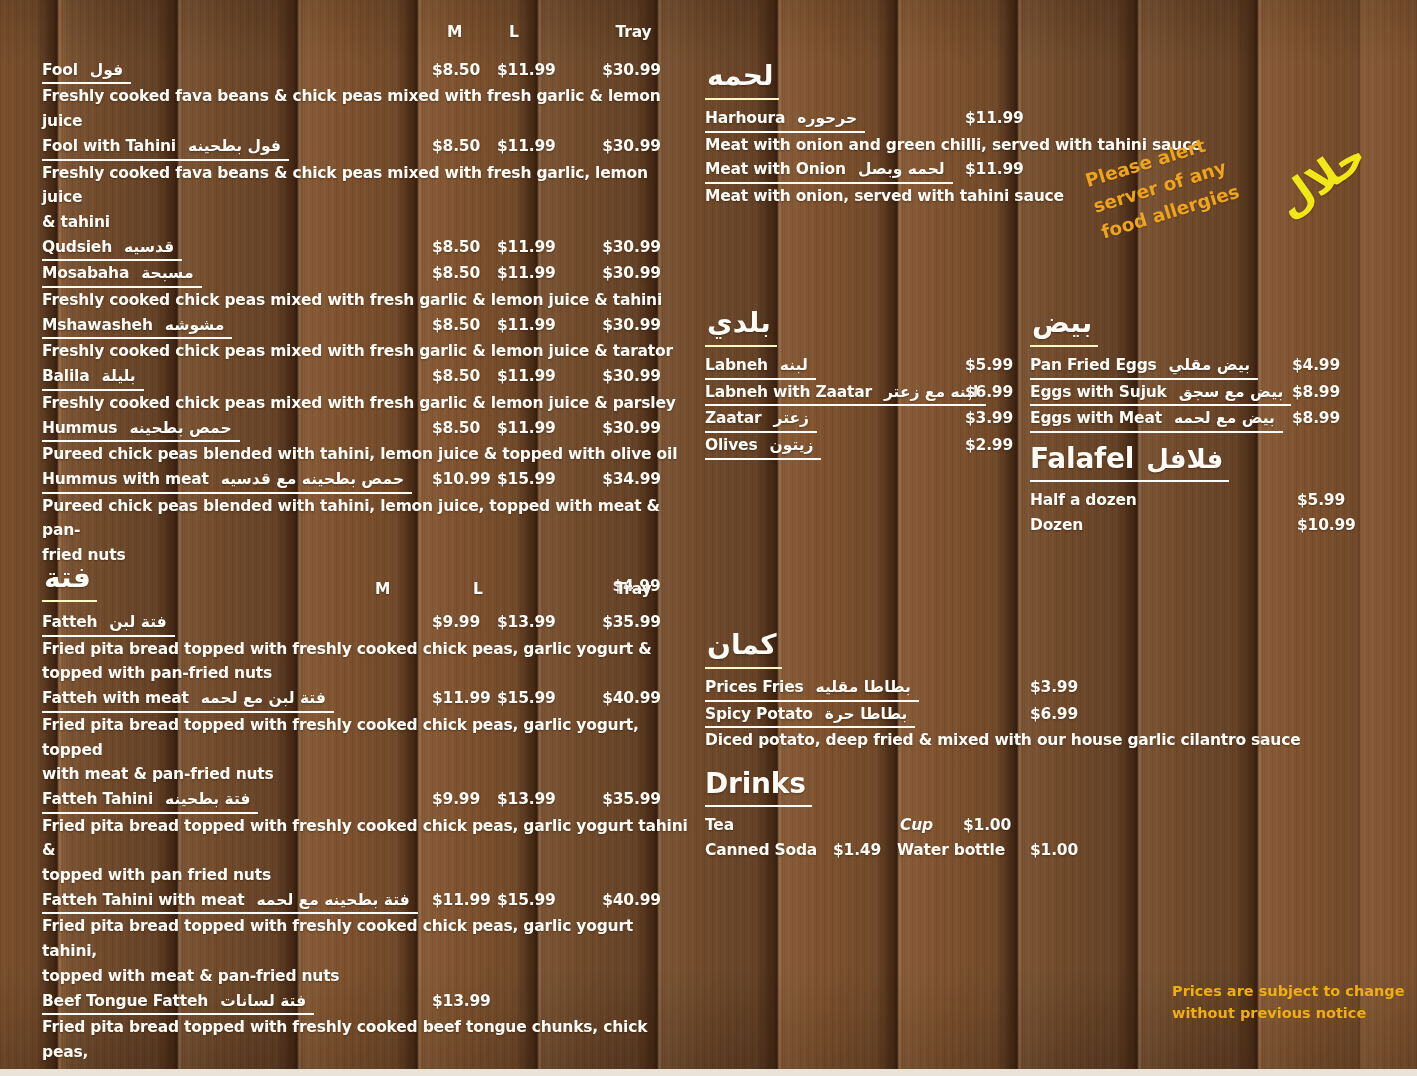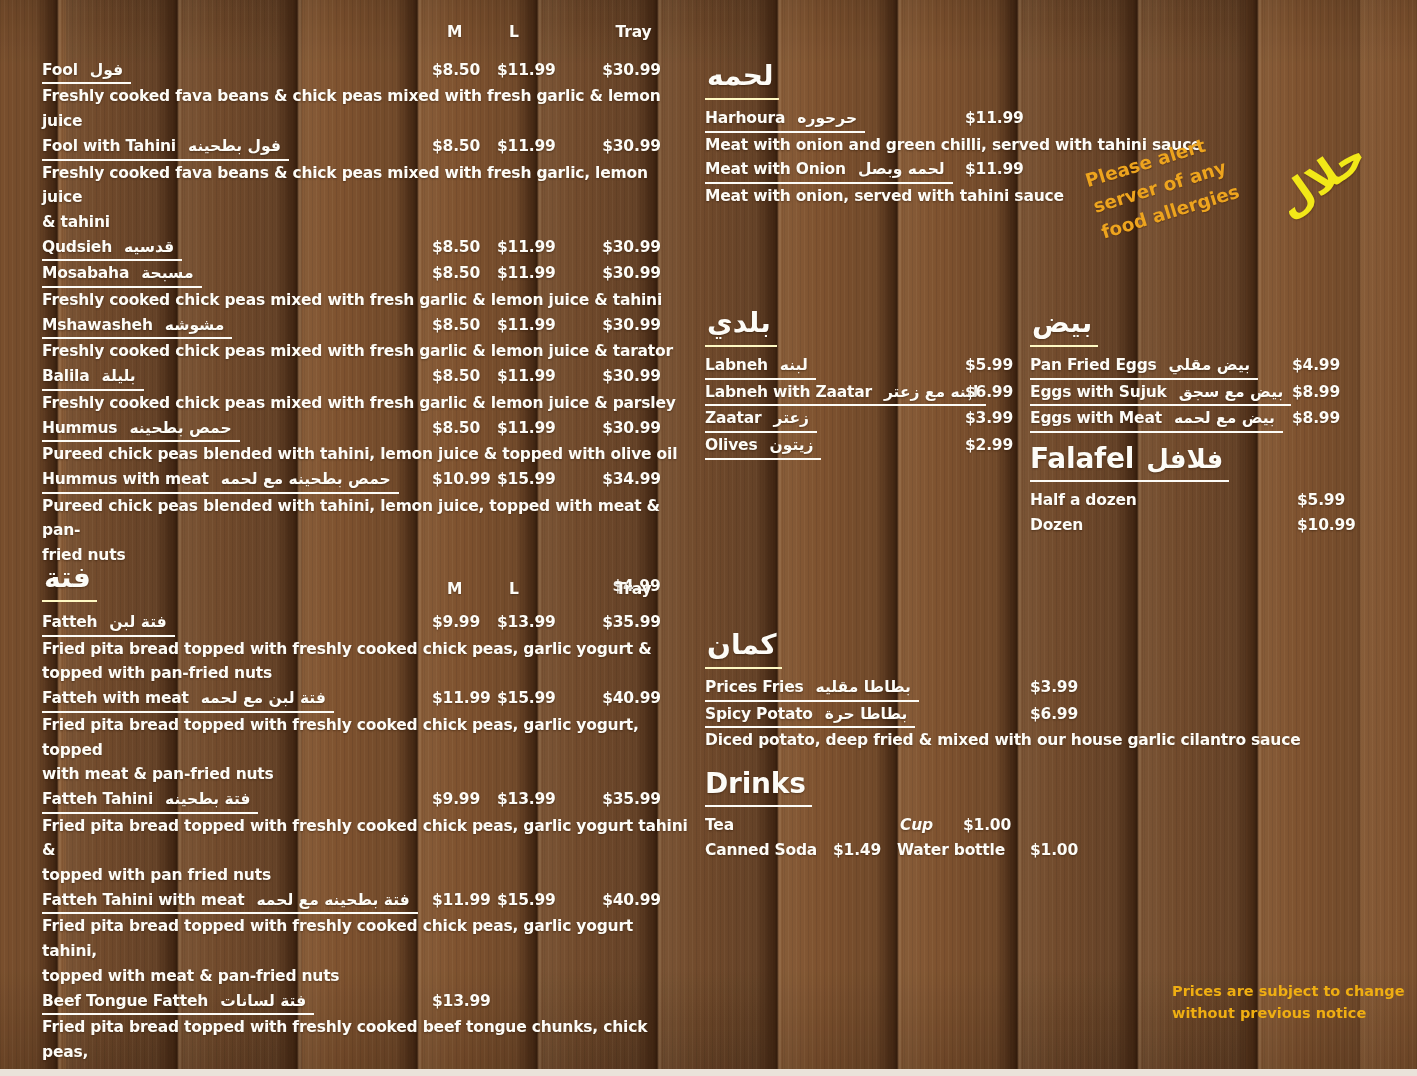--- a/index.html
+++ b/index.html
@@ -40,21 +40,21 @@
   .hd.m{padding-left:15px;} .hd.l{padding-left:12px;} .hd.t{padding-left:4px;}
   .hdr-row{margin-bottom:13px;}
   .iname{border-bottom:2px solid #fdfcf7;padding:0 8px 0 0;white-space:nowrap;display:inline-block;}
   .ar{margin-left:12px;}
   .ar:empty{display:none;}
   .desc{white-space:pre-line;}
   .desc:empty{display:none;}
   .addon{margin-top:6px;}
   .addon-label{flex:0 0 442px;text-align:right;white-space:nowrap;}
   .addon .pc.t{padding-left:10px;}
-  .fat-hd{align-items:flex-end;margin-bottom:8px;}
+  .fat-hd{align-items:flex-end;margin-bottom:8px;gap:36px;}
   .sec-ar-big{font-size:28px;line-height:40px;border-bottom:2px solid #fef9c3;display:inline-block;padding:0 6px 2px 2px;}
   .sec-hd{margin-bottom:6px;}
   .en-big{font-size:28px;line-height:38px;border-bottom:2px solid #fdfcf7;display:inline-block;padding:0 6px 2px 0;white-space:nowrap;}
   .en-big .ar{font-size:26px;}
   .rrow{position:relative;white-space:nowrap;}
   .rprice{position:absolute;top:0;white-space:nowrap;}
   .p260{left:260px;} .p262{left:262px;} .p267{left:267px;} .p325{left:325px;}
   .drow{display:flex;align-items:baseline;}
   .drow span{display:inline-block;white-space:nowrap;}
   .dc1a{width:195px;} .dcup{width:63px;font-style:italic;}
@@ -153,21 +153,21 @@
           <span class="fill"></span>
           <span class="pc m">$8.50</span>
           <span class="pc l">$11.99</span>
           <span class="pc t">$30.99</span>
         </div>
         <div class="desc">Pureed chick peas blended with tahini, lemon juice &amp; topped with olive oil</div>
       </div>
 
       <div class="item">
         <div class="prow">
-          <span class="iname"><span>Hummus with meat</span><span class="ar">حمص بطحينه مع لحمه</span></span>
+          <span class="iname"><span>Hummus with meat</span><span class="ar">حمص بطحينه مع قدسيه</span></span>
           <span class="fill"></span>
           <span class="pc m">$10.99</span>
           <span class="pc l">$15.99</span>
           <span class="pc t">$34.99</span>
         </div>
         <div class="desc">Pureed chick peas blended with tahini, lemon juice, topped with meat &amp; pan-
 fried nuts</div>
       </div>
     </div>
   <div class="prow addon">

